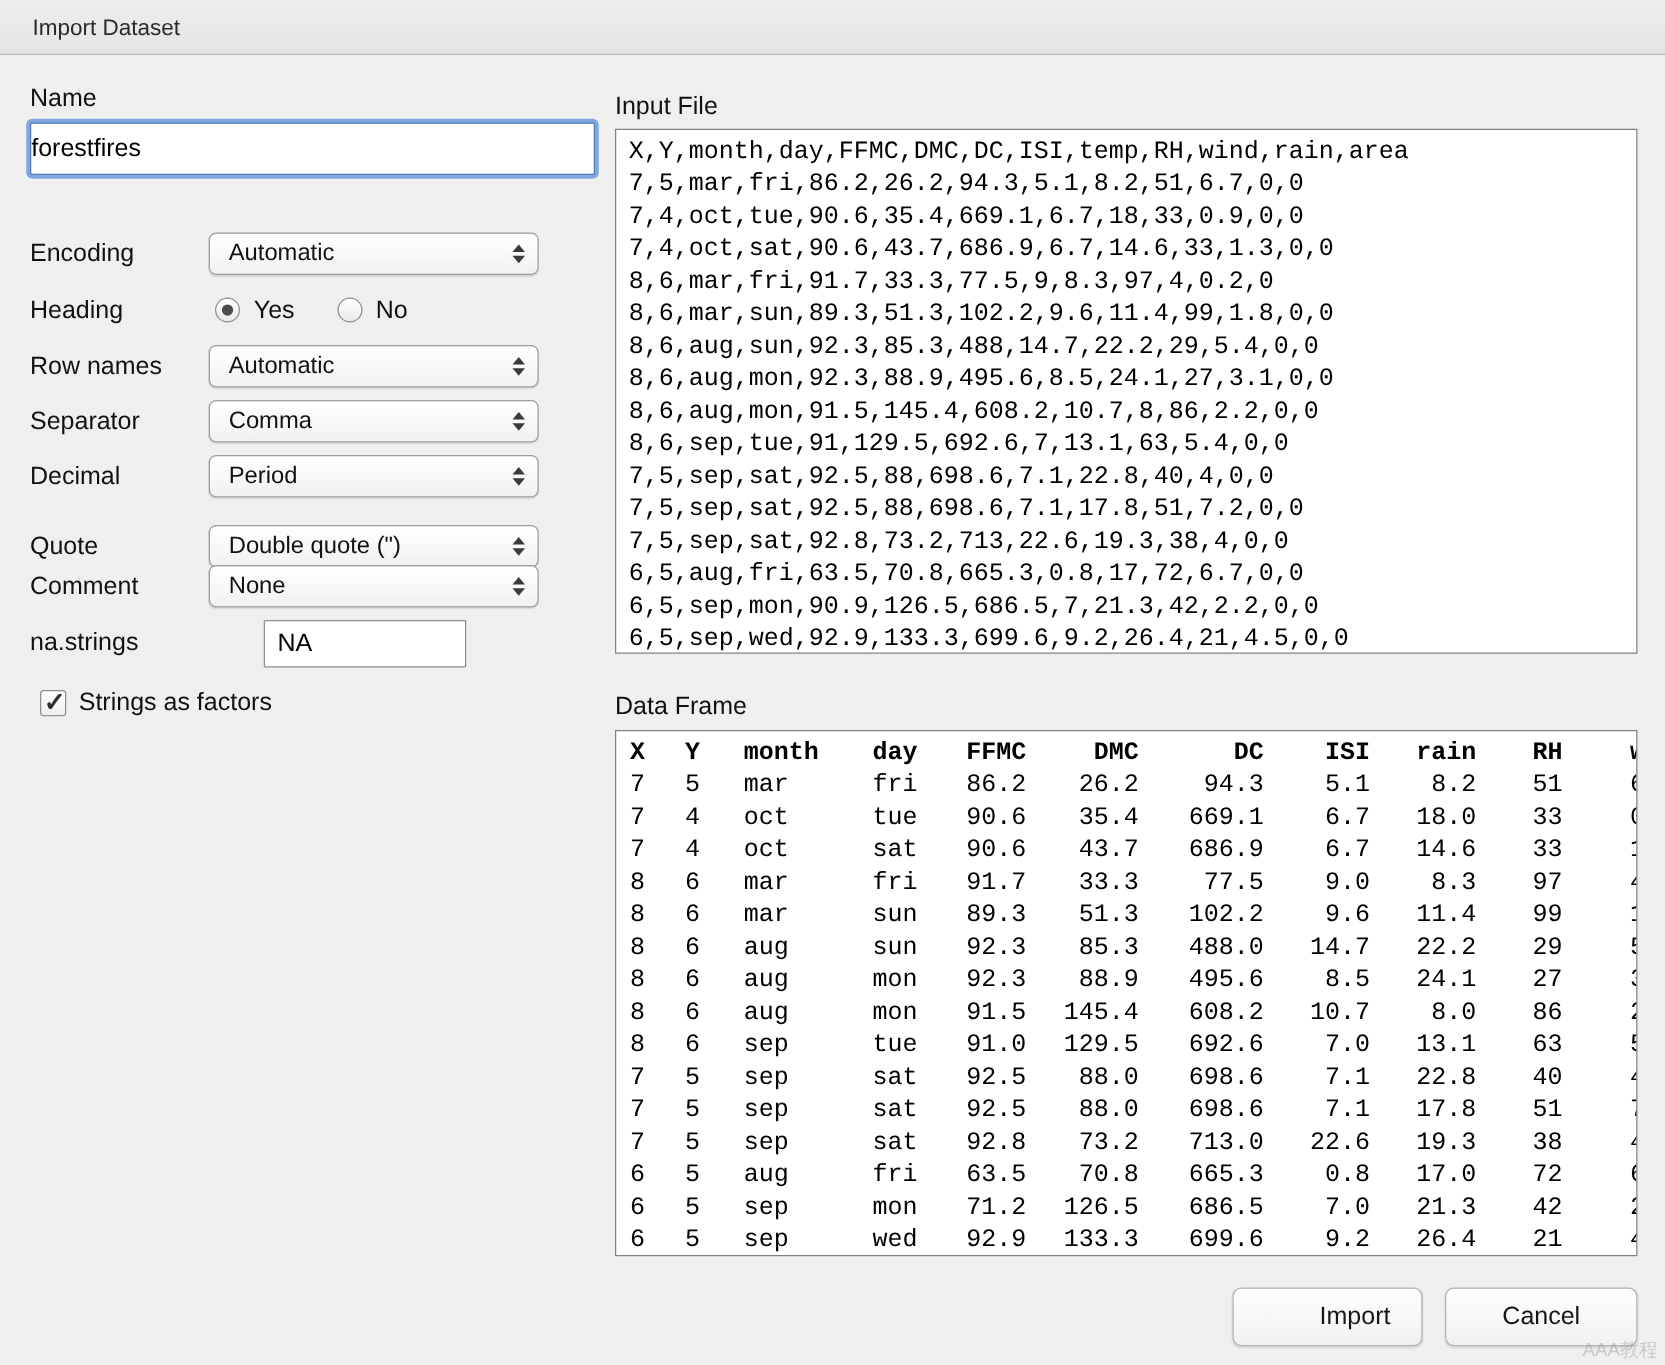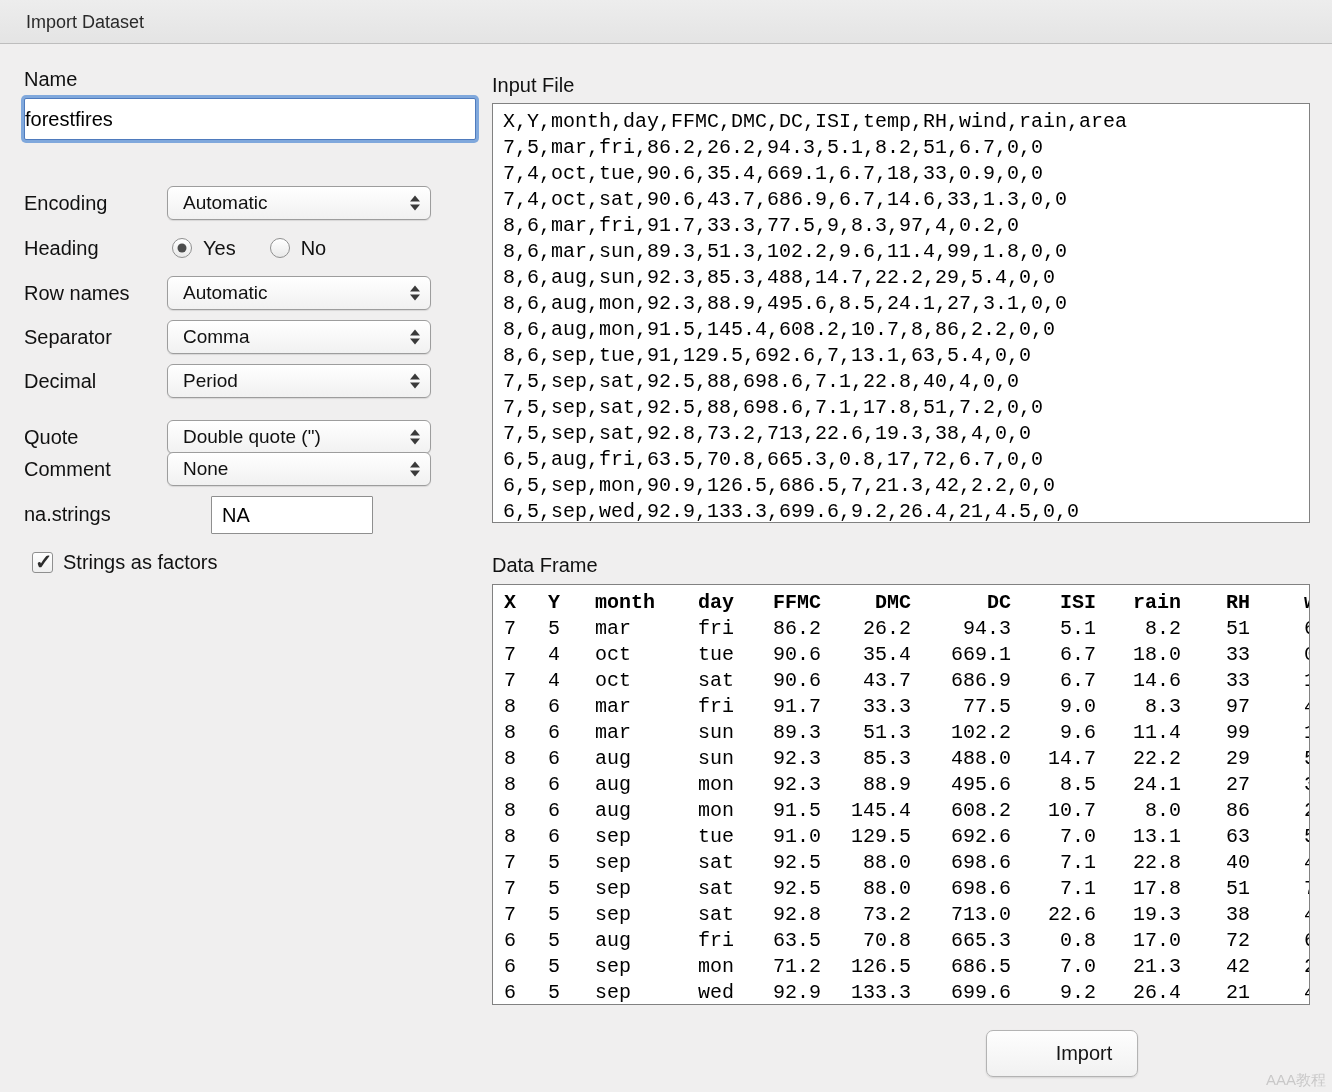--- a/index.html
+++ b/index.html
@@ -420,15 +420,16 @@
             <td class="c7">9.2</td>
             <td class="c8">26.4</td>
             <td class="c9">21</td>
             <td class="c10">4.</td>
           </tr>
         </tbody>
     </table>
   </div>
 
   <button class="btn btn-import">Import</button>
+  <button class="btn btn-cancel">Cancel</button>
 
   <div class="watermark">AAA教程</div>
 </div>
 
 </body></html>

